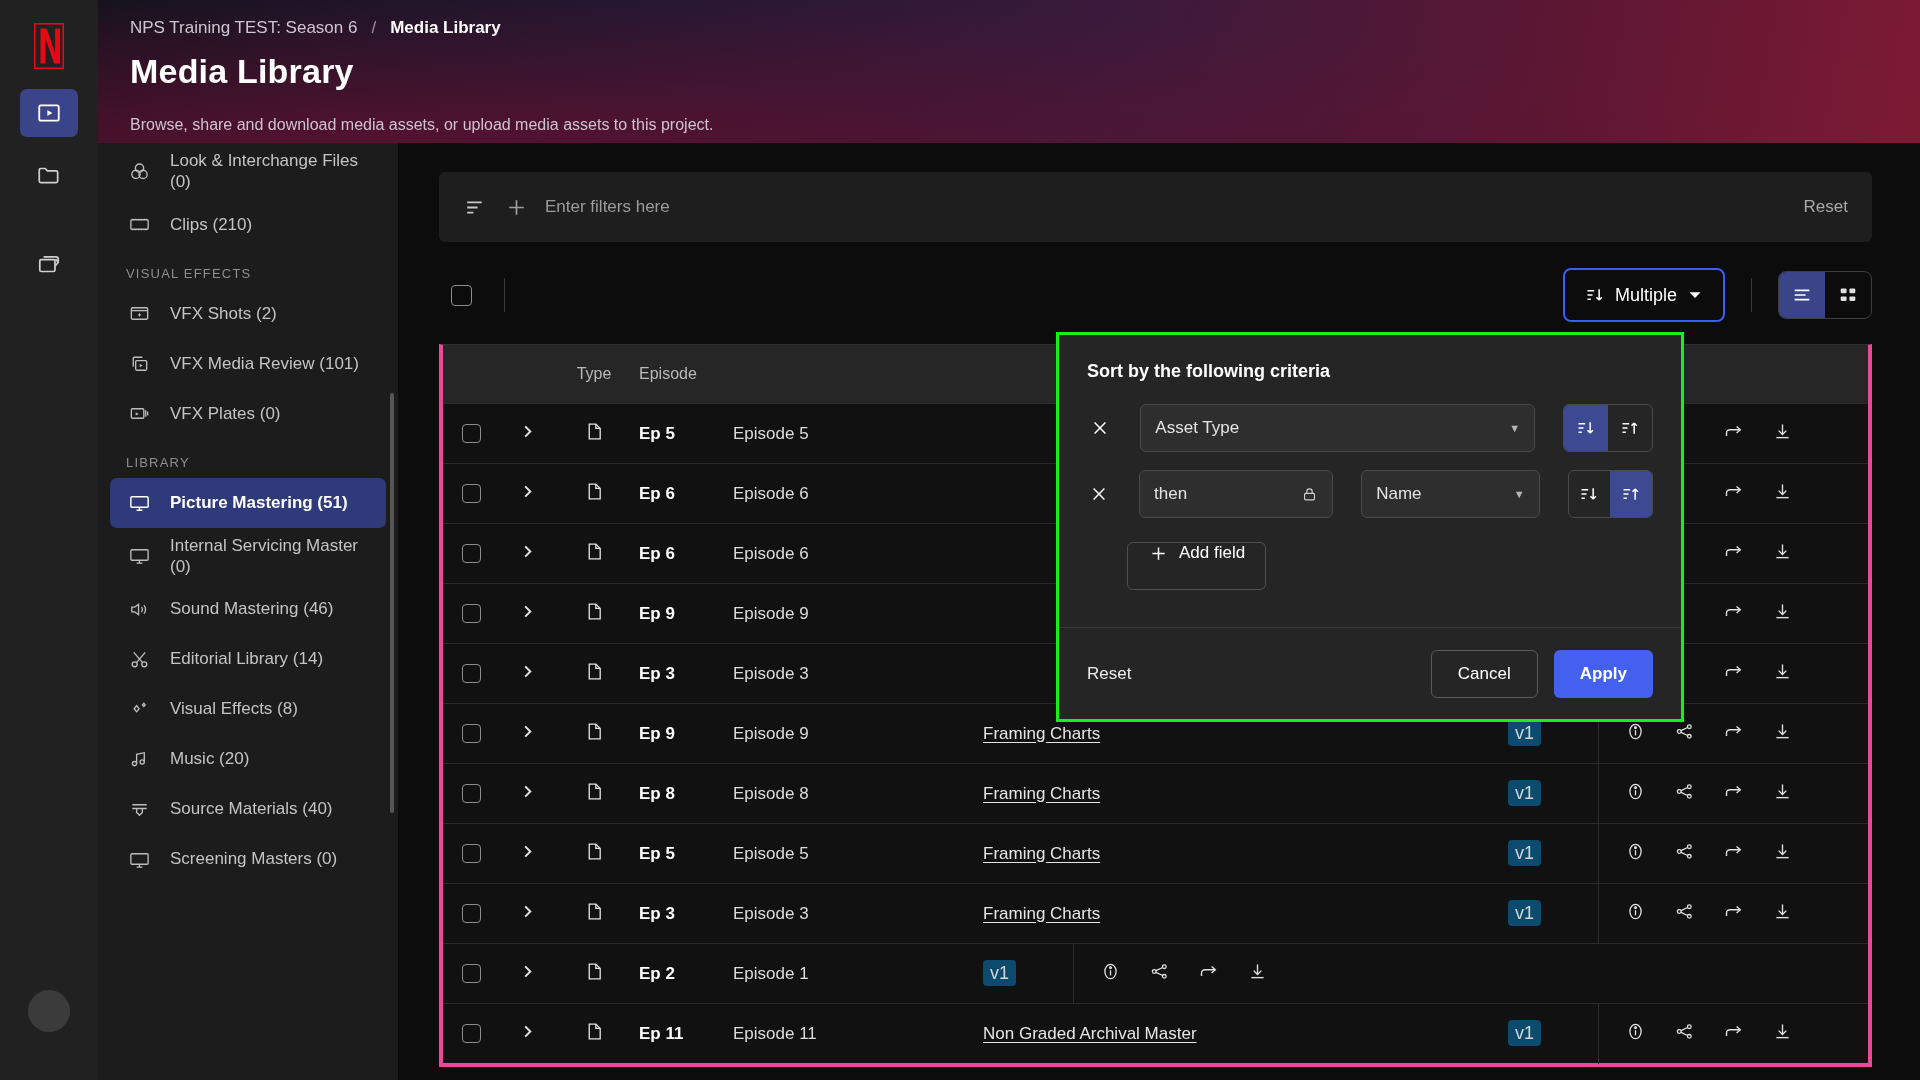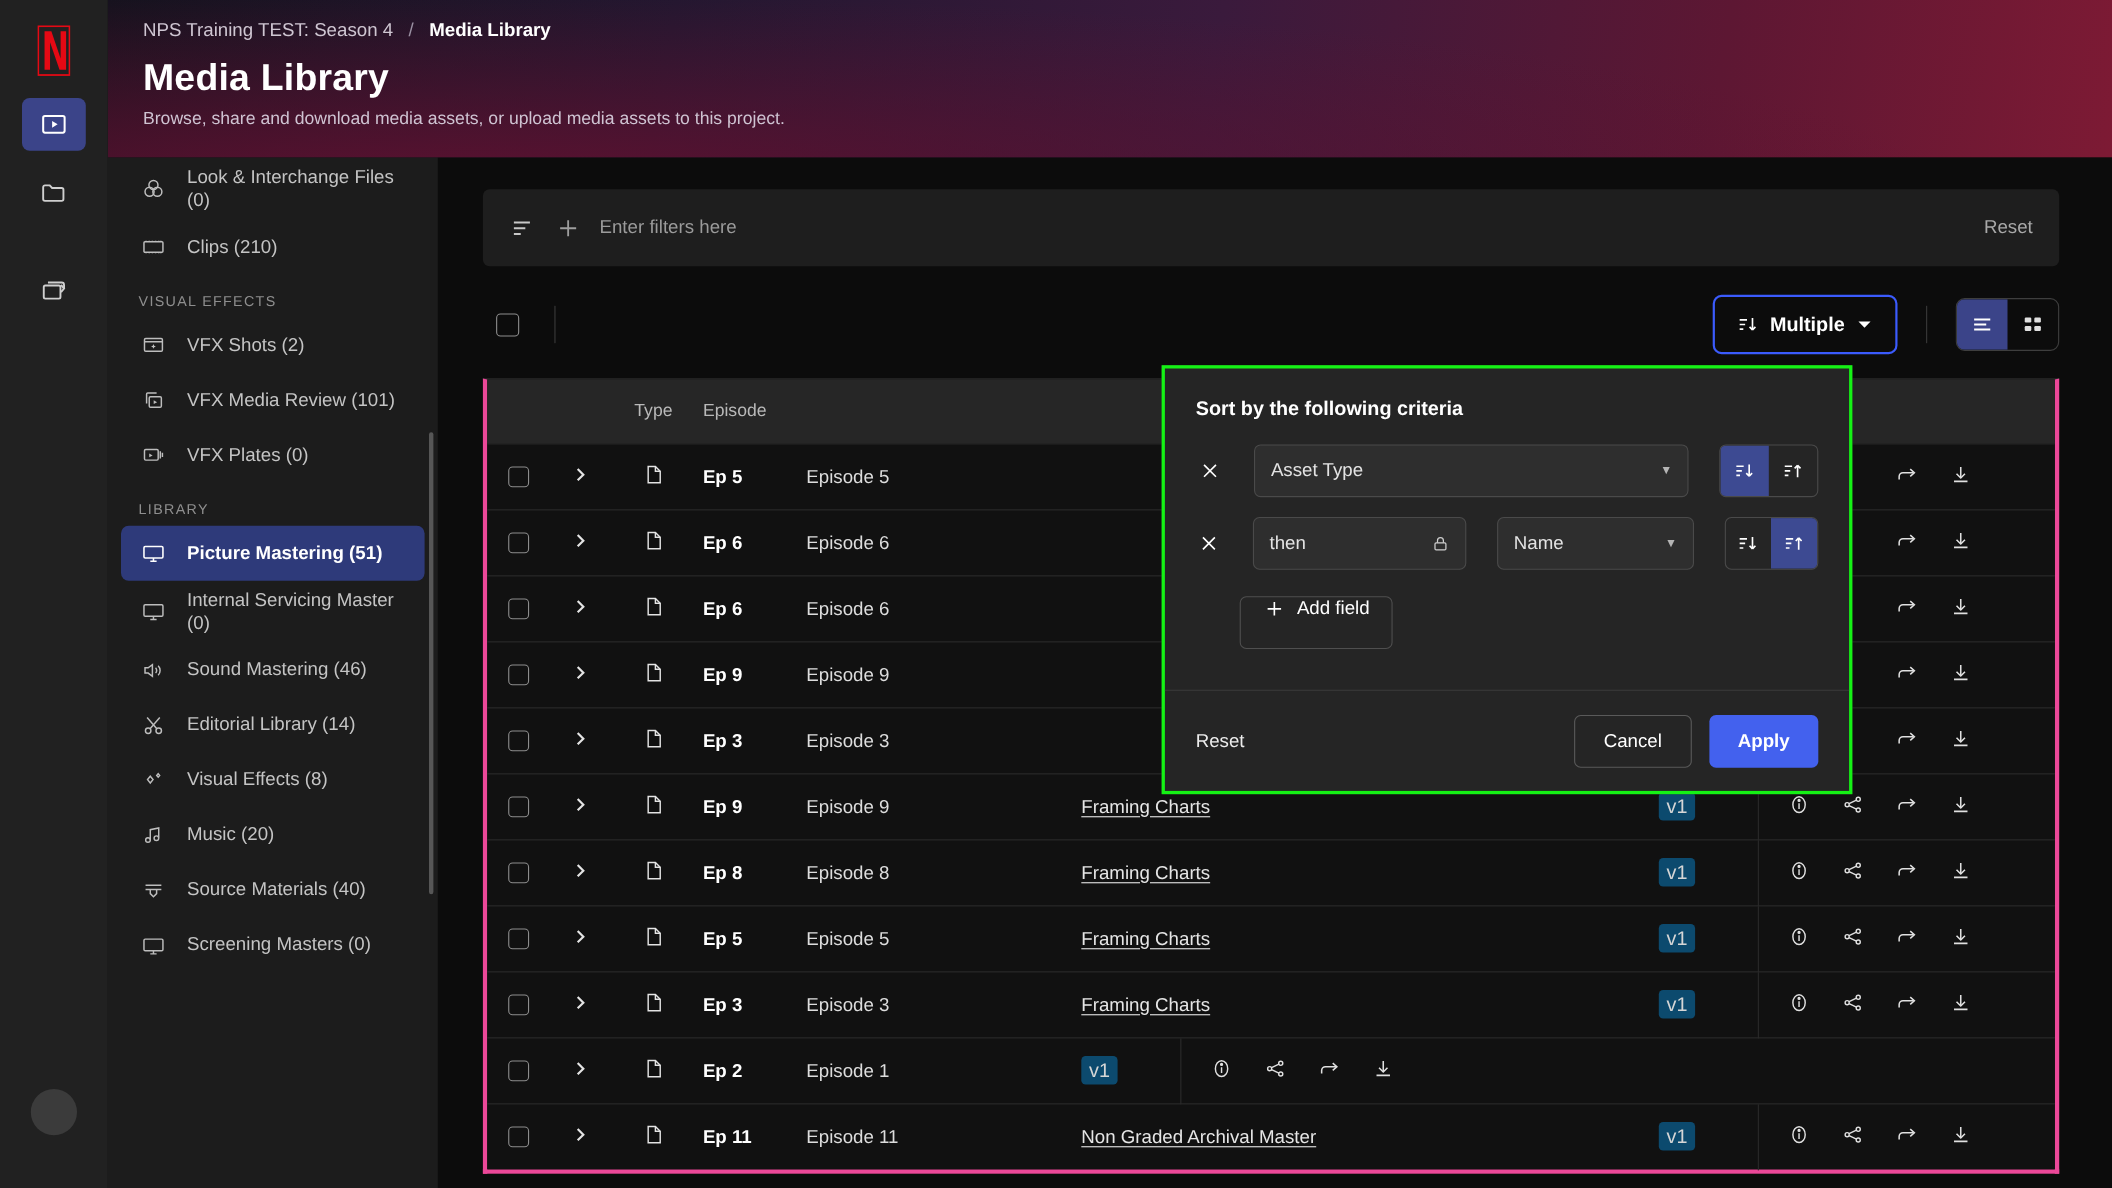--- a/index.html
+++ b/index.html
@@ -38,21 +38,21 @@
       radial-gradient(120% 200% at 18% 120%, #5e1130 0%, rgba(94,17,48,0) 62%),
       linear-gradient(100deg, #16121e 0%, #231730 28%, #3a1a3c 55%, #5d1733 80%, #7d1a34 100%);
     z-index: 30;
     padding: 18px 0 0 32px;
   }
   .breadcrumb { display: flex; align-items: center; gap: 14px; font-size: 17px; }
   .bc-parent { color: #cfc6d2; }
   .bc-sep { color: #9a90a2; }
   .bc-current { color: #ffffff; font-weight: bold; }
   .page-title { font-size: 34px; font-weight: bold; color: #fff; margin-top: 14px; letter-spacing: .2px; }
-  .page-sub { font-size: 16px; color: #cfc3d2; margin-top: 9px; }
+  .page-sub { font-size: 16px; color: #cfc3d2; margin-top: 25px; }
 
   
   .nav {
     position: absolute; left: 98px; top: 143px;
     width: 300px; height: 937px; background: #1c1c1c;
     overflow: hidden; z-index: 20; padding-top: 0px;
   }
   .nav-inner { position: relative; padding: 0 12px; }
   .nav-item {
     display: flex; align-items: center; gap: 18px;
@@ -89,21 +89,21 @@
   .tb-check {
     width: 21px; height: 21px; border: 1.6px solid #8d8d8d; border-radius: 4px;
     margin-left: 12px;
   }
   .tb-divider { width: 1px; height: 34px; background: #3a3a3a; margin-left: 32px; }
   .tb-spacer { flex: 1; }
   .sort-btn {
     display: flex; align-items: center; gap: 10px;
     height: 54px; padding: 0 20px; border-radius: 8px;
     border: 2px solid #3b5bfd; background: #0c0c0c;
-    color: #fff; font-size: 18px; font-weight: bold;
+    color: #fff; font-size: 18px;
   }
   .tb-divider2 { width: 1px; height: 34px; background: #3a3a3a; margin: 0 26px; }
   .viewtoggle {
     display: flex; align-items: center; border: 1px solid #3e3e3e; border-radius: 8px;
     overflow: hidden; height: 48px;
   }
   .vt-seg { width: 46px; height: 46px; display: flex; align-items: center; justify-content: center; color: #e0e0e0; }
   .vt-seg.active { background: #3b4489; }
 
   
@@ -210,21 +210,21 @@
           <path d="M7 4.5h11.5a2 2 0 0 1 2 2v3"></path>
             <path d="M18 12.5l2.5-3 -2.5-3"></path>
         </svg>
       </span>
     </div>
     <div class="rail-avatar"></div>
   </div>
 
   <div class="header">
     <div class="breadcrumb">
-      <span class="bc-parent">NPS Training TEST: Season 4</span>
+      <span class="bc-parent">NPS Training TEST: Season 6</span>
       <span class="bc-sep">/</span>
       <span class="bc-current">Media Library</span>
     </div>
     <div class="page-title">Media Library</div>
     <div class="page-sub">Browse, share and download media assets, or upload media assets to this project.</div>
   </div>
 
   <div class="nav">
     <div class="nav-inner">
 

